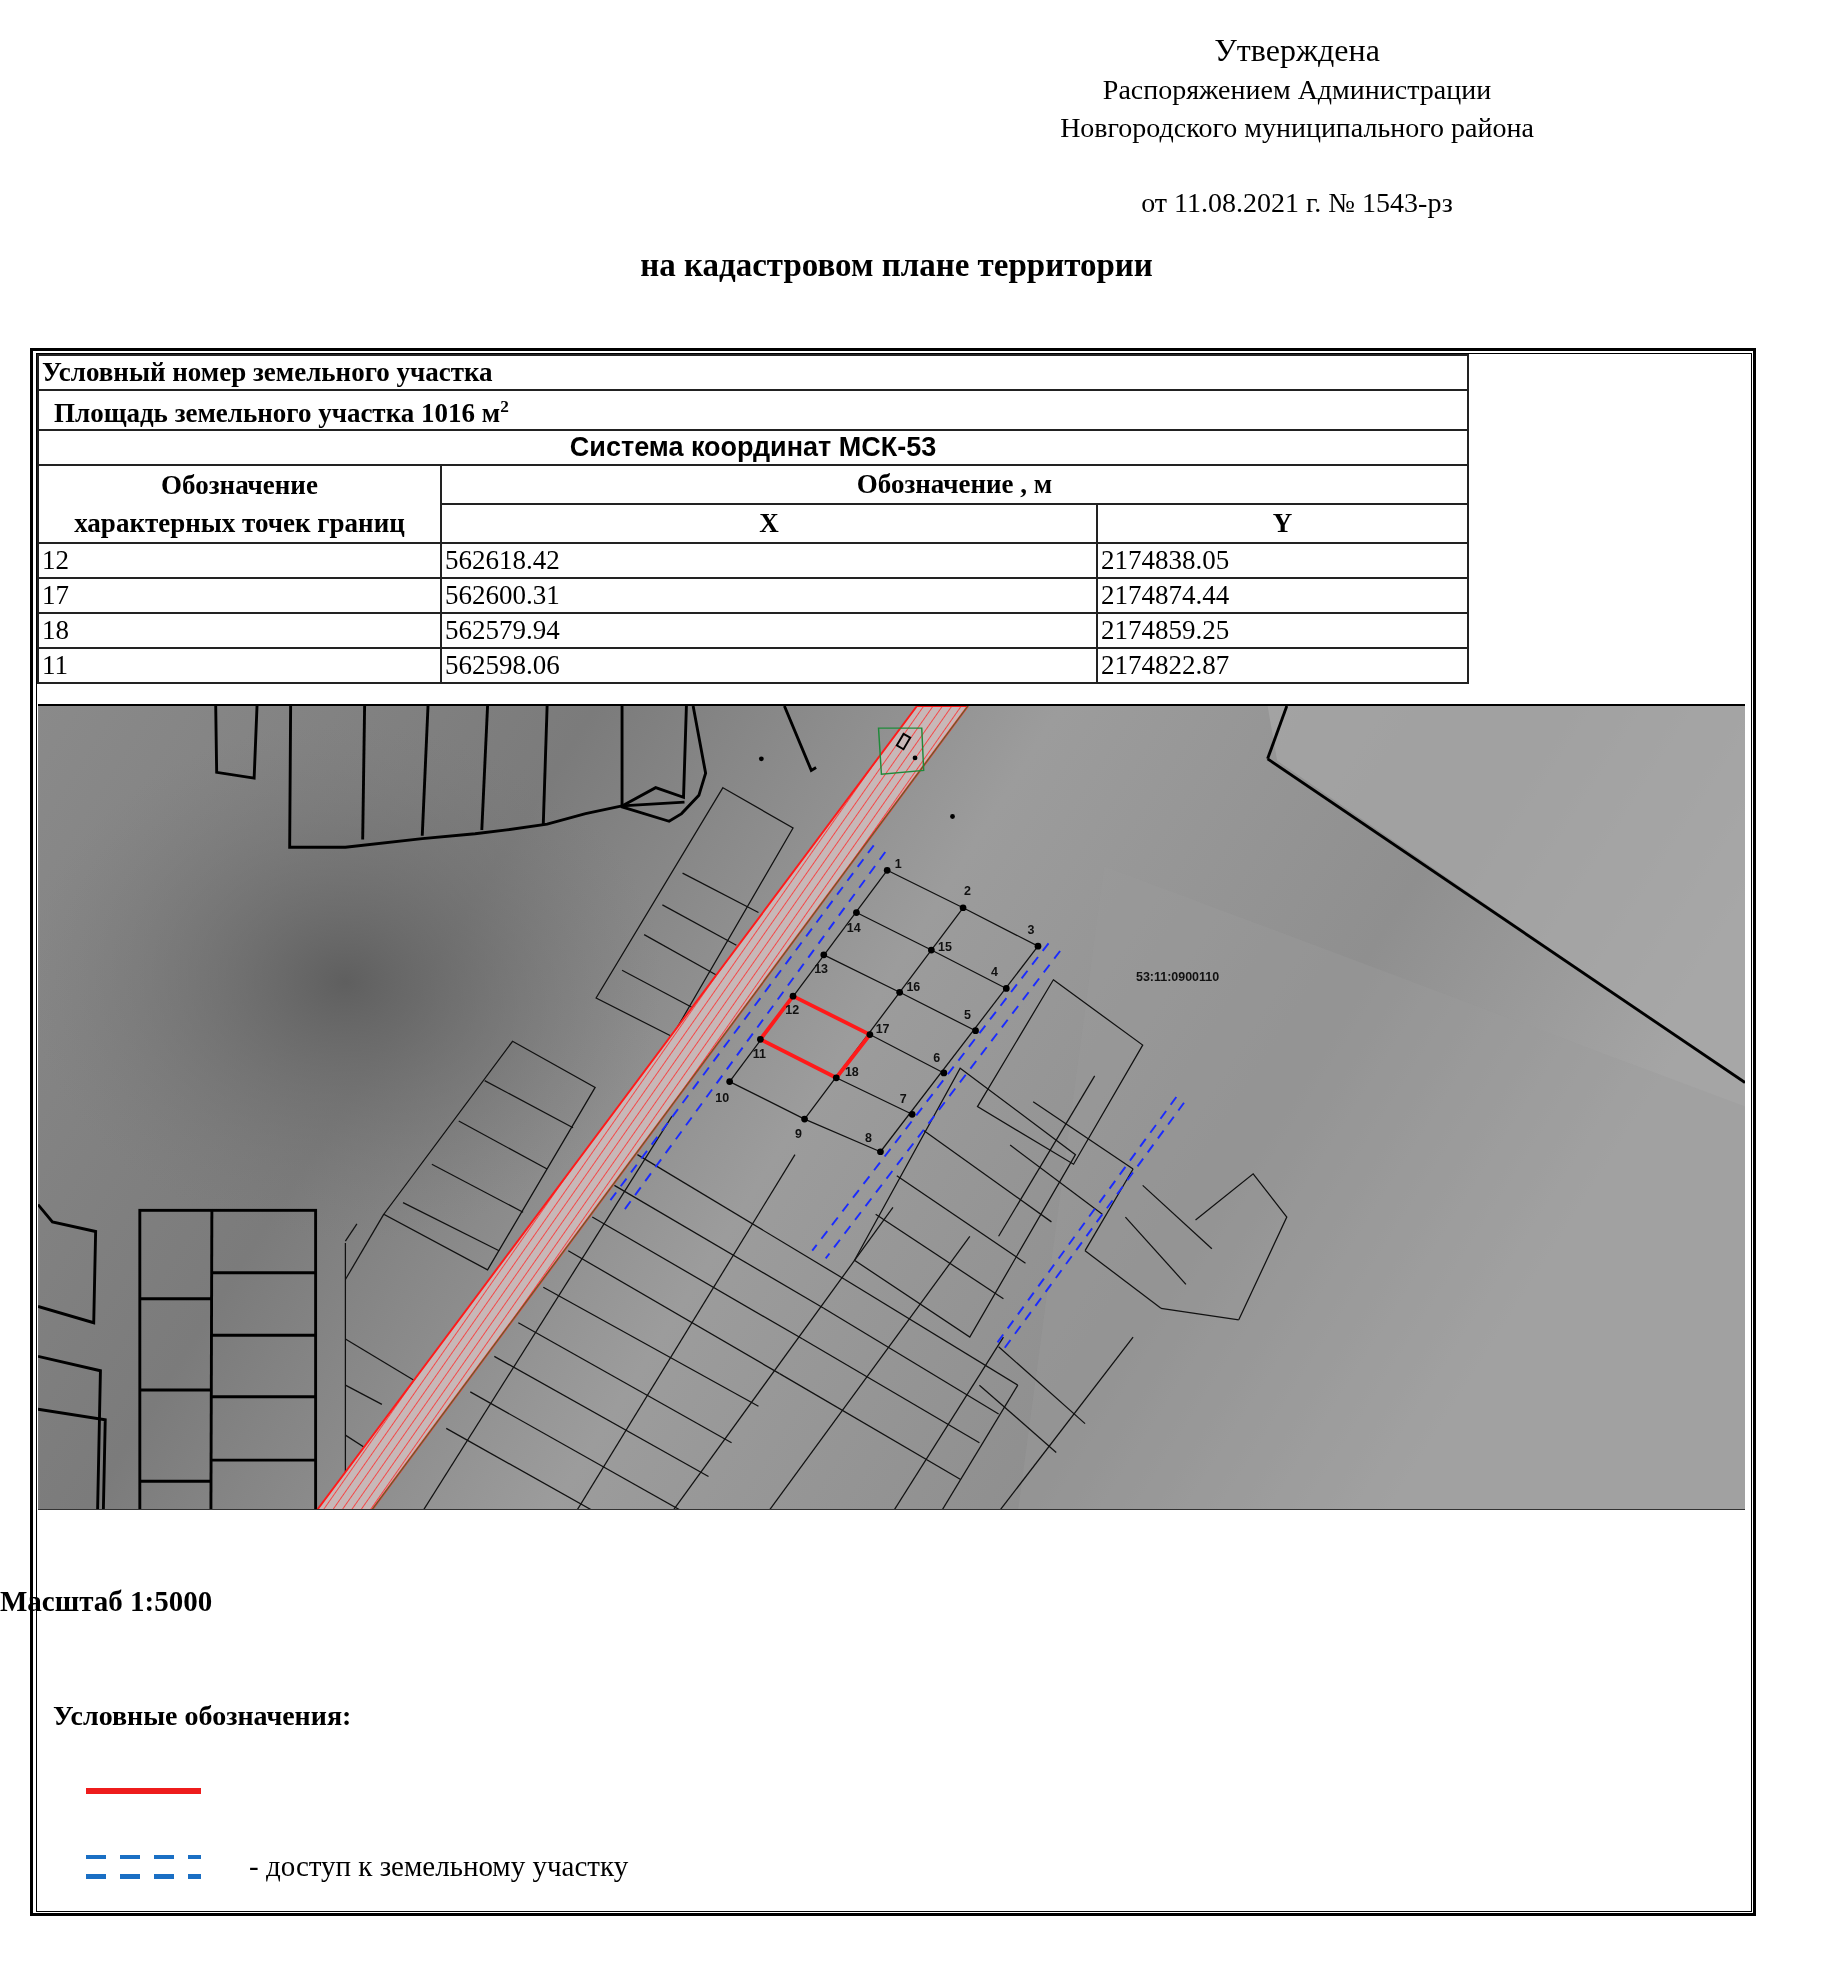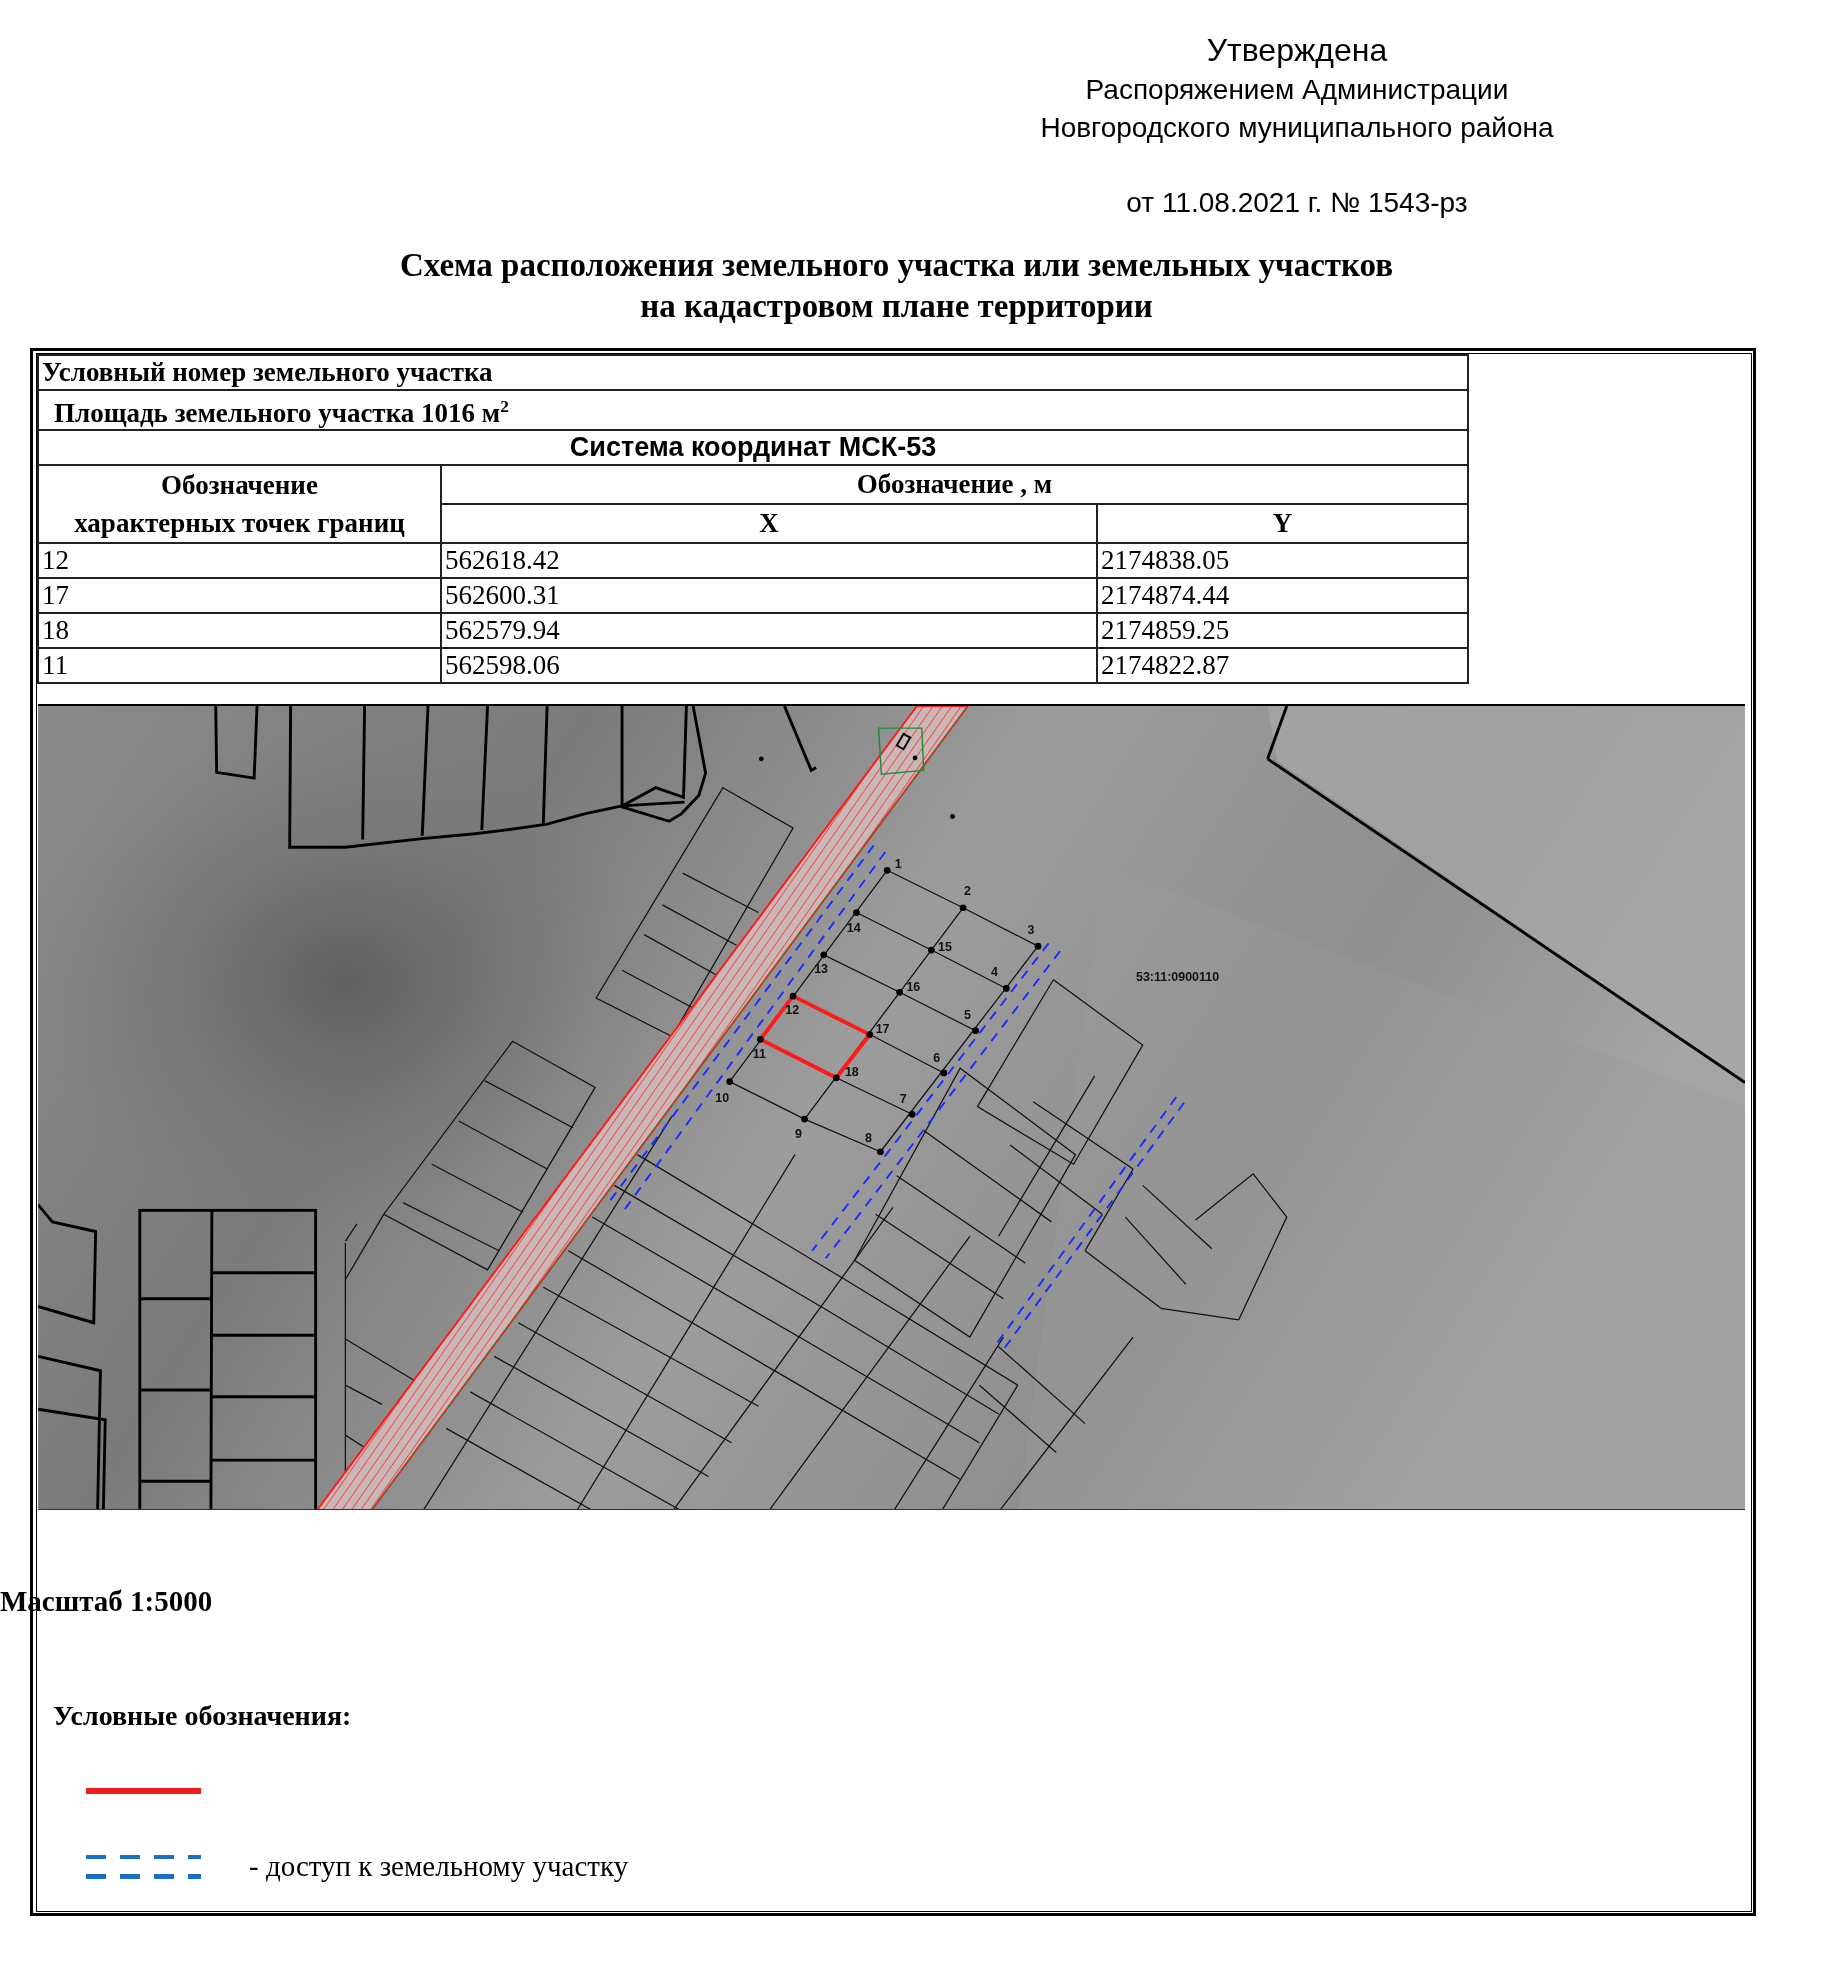--- a/index.html
+++ b/index.html
@@ -1,17 +1,17 @@
 <!DOCTYPE html>
 <html><head>
 <meta charset="utf-8">
 <style>
   html, body { margin:0; padding:0; background:#ffffff; }
   body { width:1845px; height:1979px; position:relative; overflow:hidden; font-family:"Liberation Serif", serif; color:#000; }
-  .approval { position:absolute; left:961px; top:29px; width:672px; text-align:center; font-family:Liberation Sans, sans-serif; }
+  .approval { position:absolute; left:961px; top:29px; width:672px; text-align:center; font-family:Liberation Serif, serif; }
   .approval .a1 { font-size:32px; line-height:42px; }
   .approval .a2 { font-size:28px; line-height:38px; }
   .approval .a4 { font-size:28px; line-height:38px; margin-top:37px; padding-left:0px; }
   .title { position:absolute; left:0; top:245px; width:1793px; text-align:center; font-family:"Liberation Serif", serif; font-weight:bold; font-size:33px; line-height:41px; }
   .frame { position:absolute; left:30px; top:348px; width:1726px; height:1568px; border:3.8px solid #000; box-sizing:border-box; }
   .frame-inner { position:absolute; left:36px; top:353px; width:1716px; height:1559px; border:1.9px solid #000; box-sizing:border-box; }
   table.coords { position:absolute; left:37px; top:354px; width:1432px; border-collapse:collapse; font-family:"Liberation Serif", serif; }
   table.coords td { border:2.9px solid #222; padding:0 2.9px; height:33px; font-size:27px; line-height:31px; white-space:nowrap; }
   table.coords .bold { font-weight:bold; }
   table.coords .center { text-align:center; }
@@ -31,21 +31,20 @@
 <body>
 
 <div class="approval">
   <div class="a1">Утверждена</div>
   <div class="a2">Распоряжением Администрации</div>
   <div class="a2">Новгородского муниципального района</div>
   <div class="a4">от 11.08.2021 г.  № 1543-рз</div>
 </div>
 
 <div class="title">
-  <div>Схема расположения земельного участка или земельных участков</div>
   <div>на кадастровом плане территории</div>
 </div>
 
 <div class="frame"></div>
 <div class="frame-inner"></div>
 
 <table class="coords">
   <colgroup>
       <col style="width:403px">
       <col style="width:656px">

